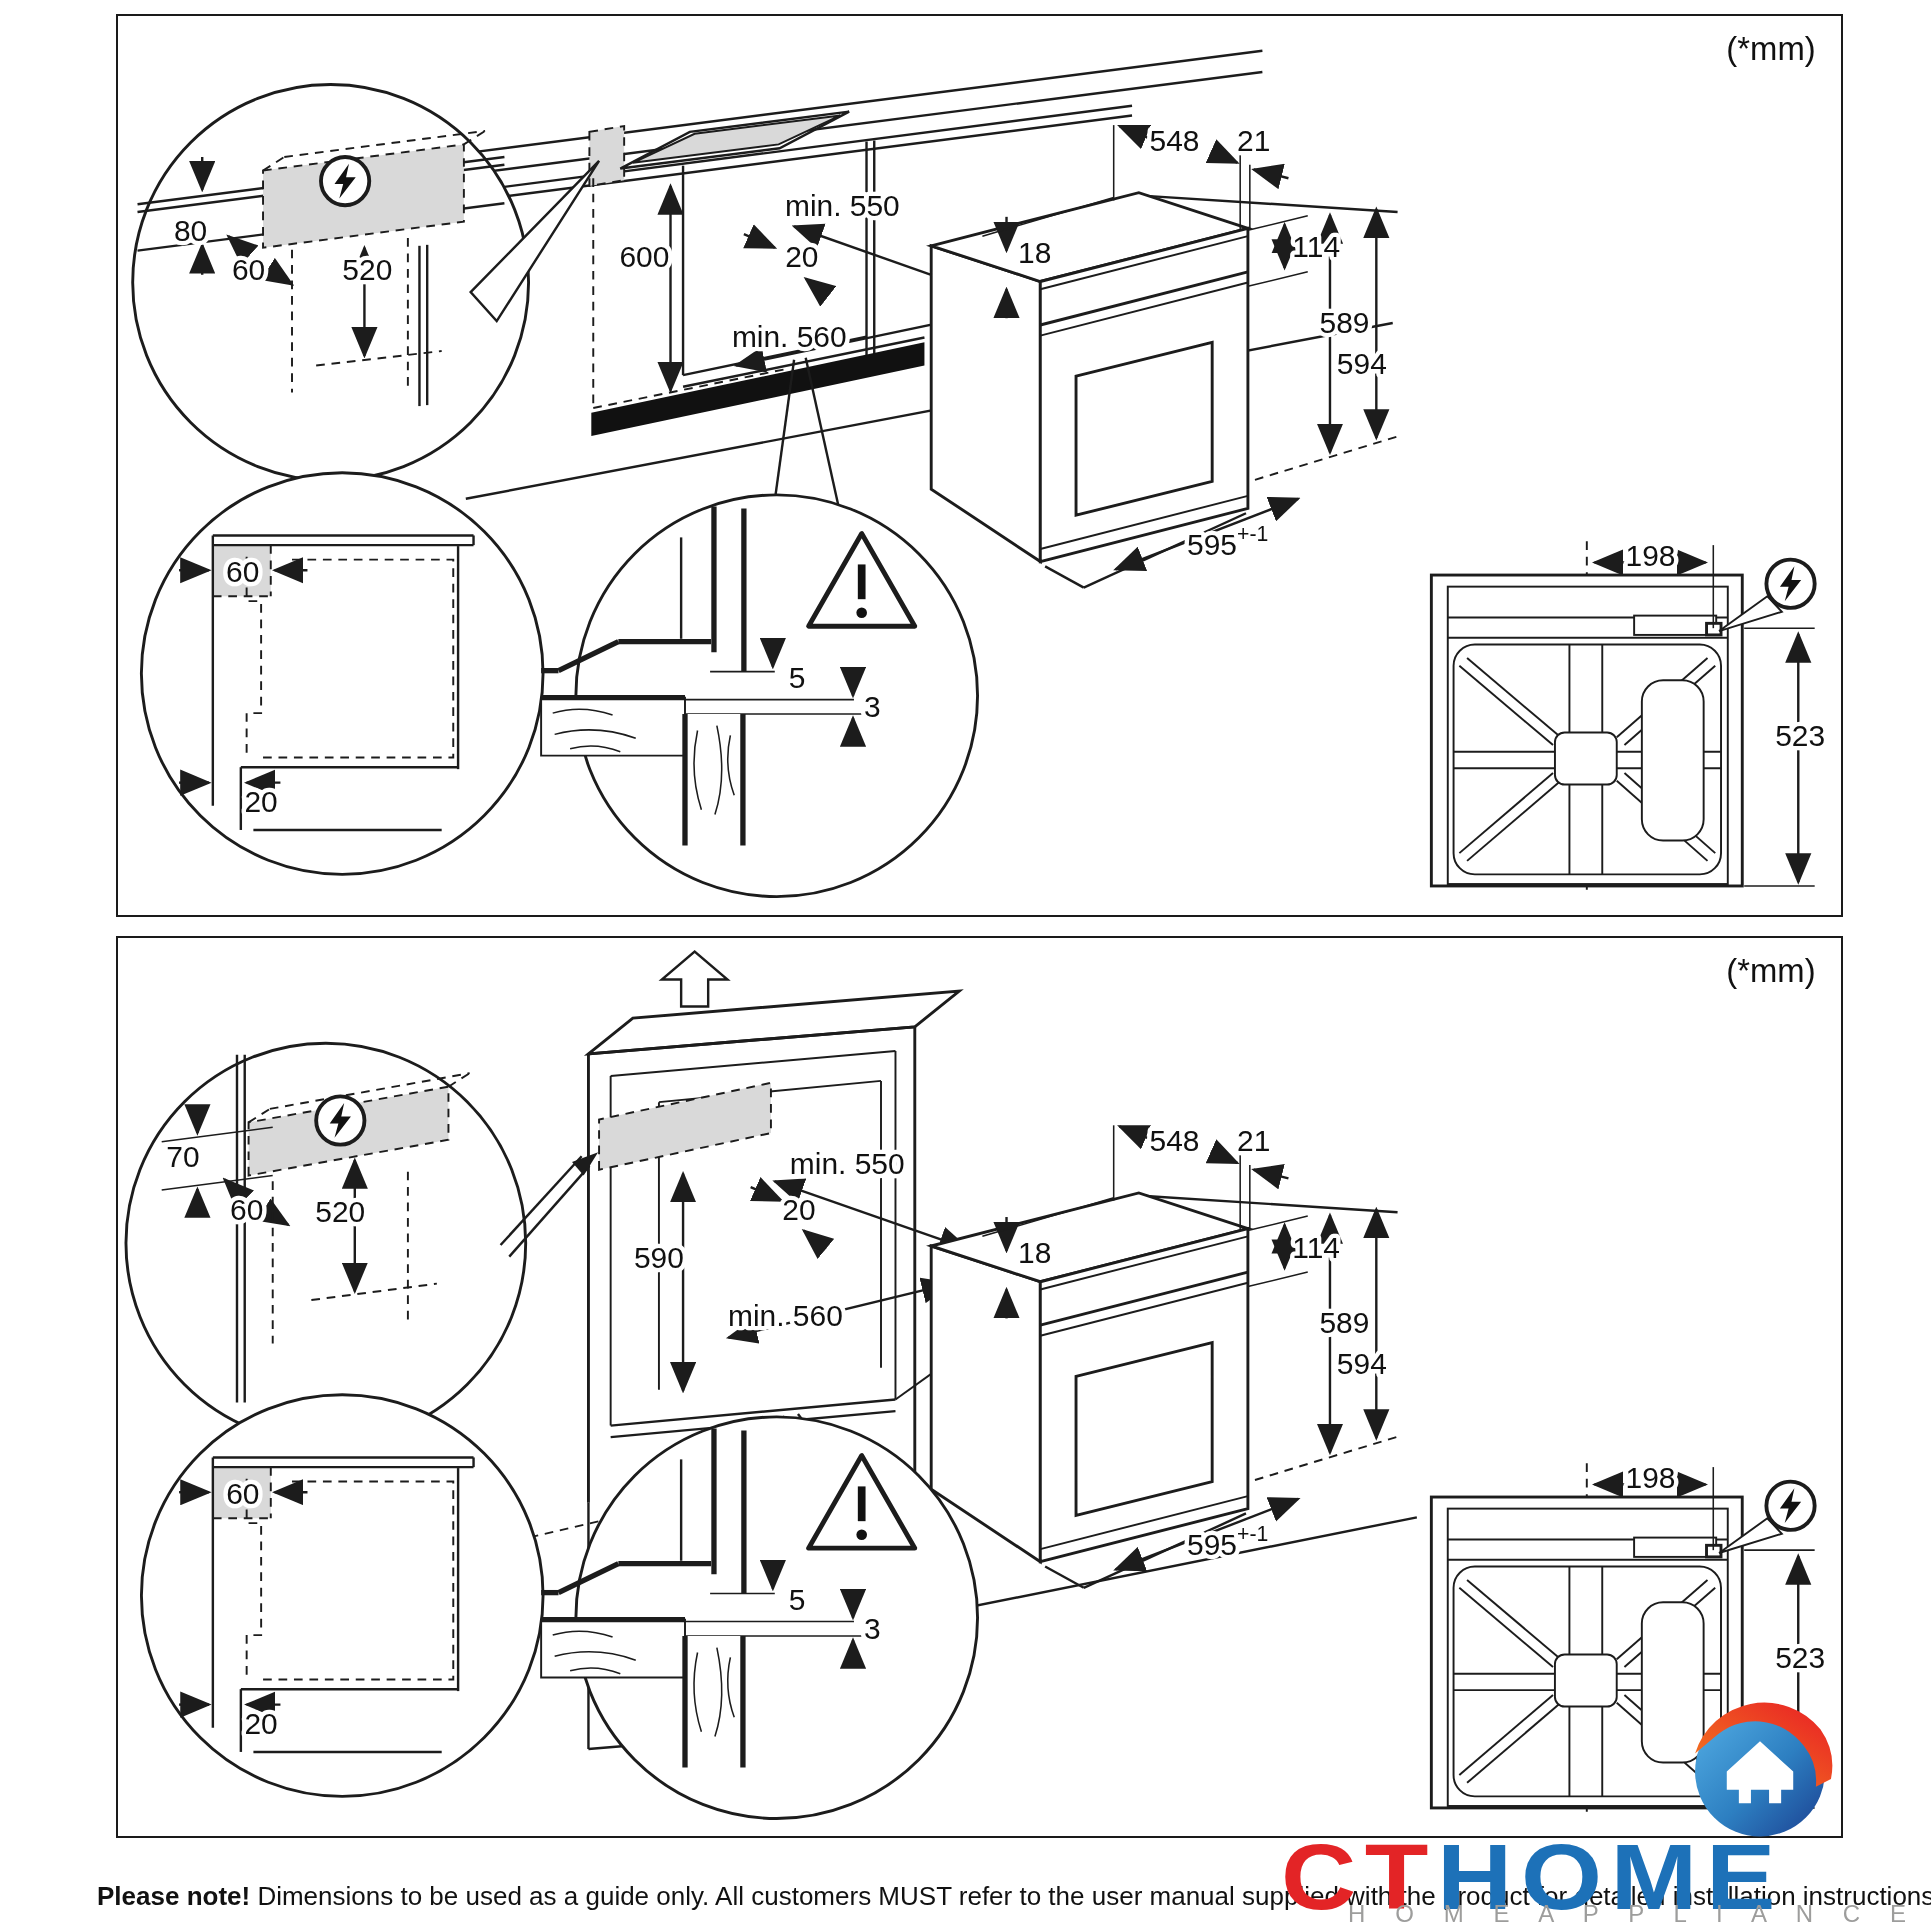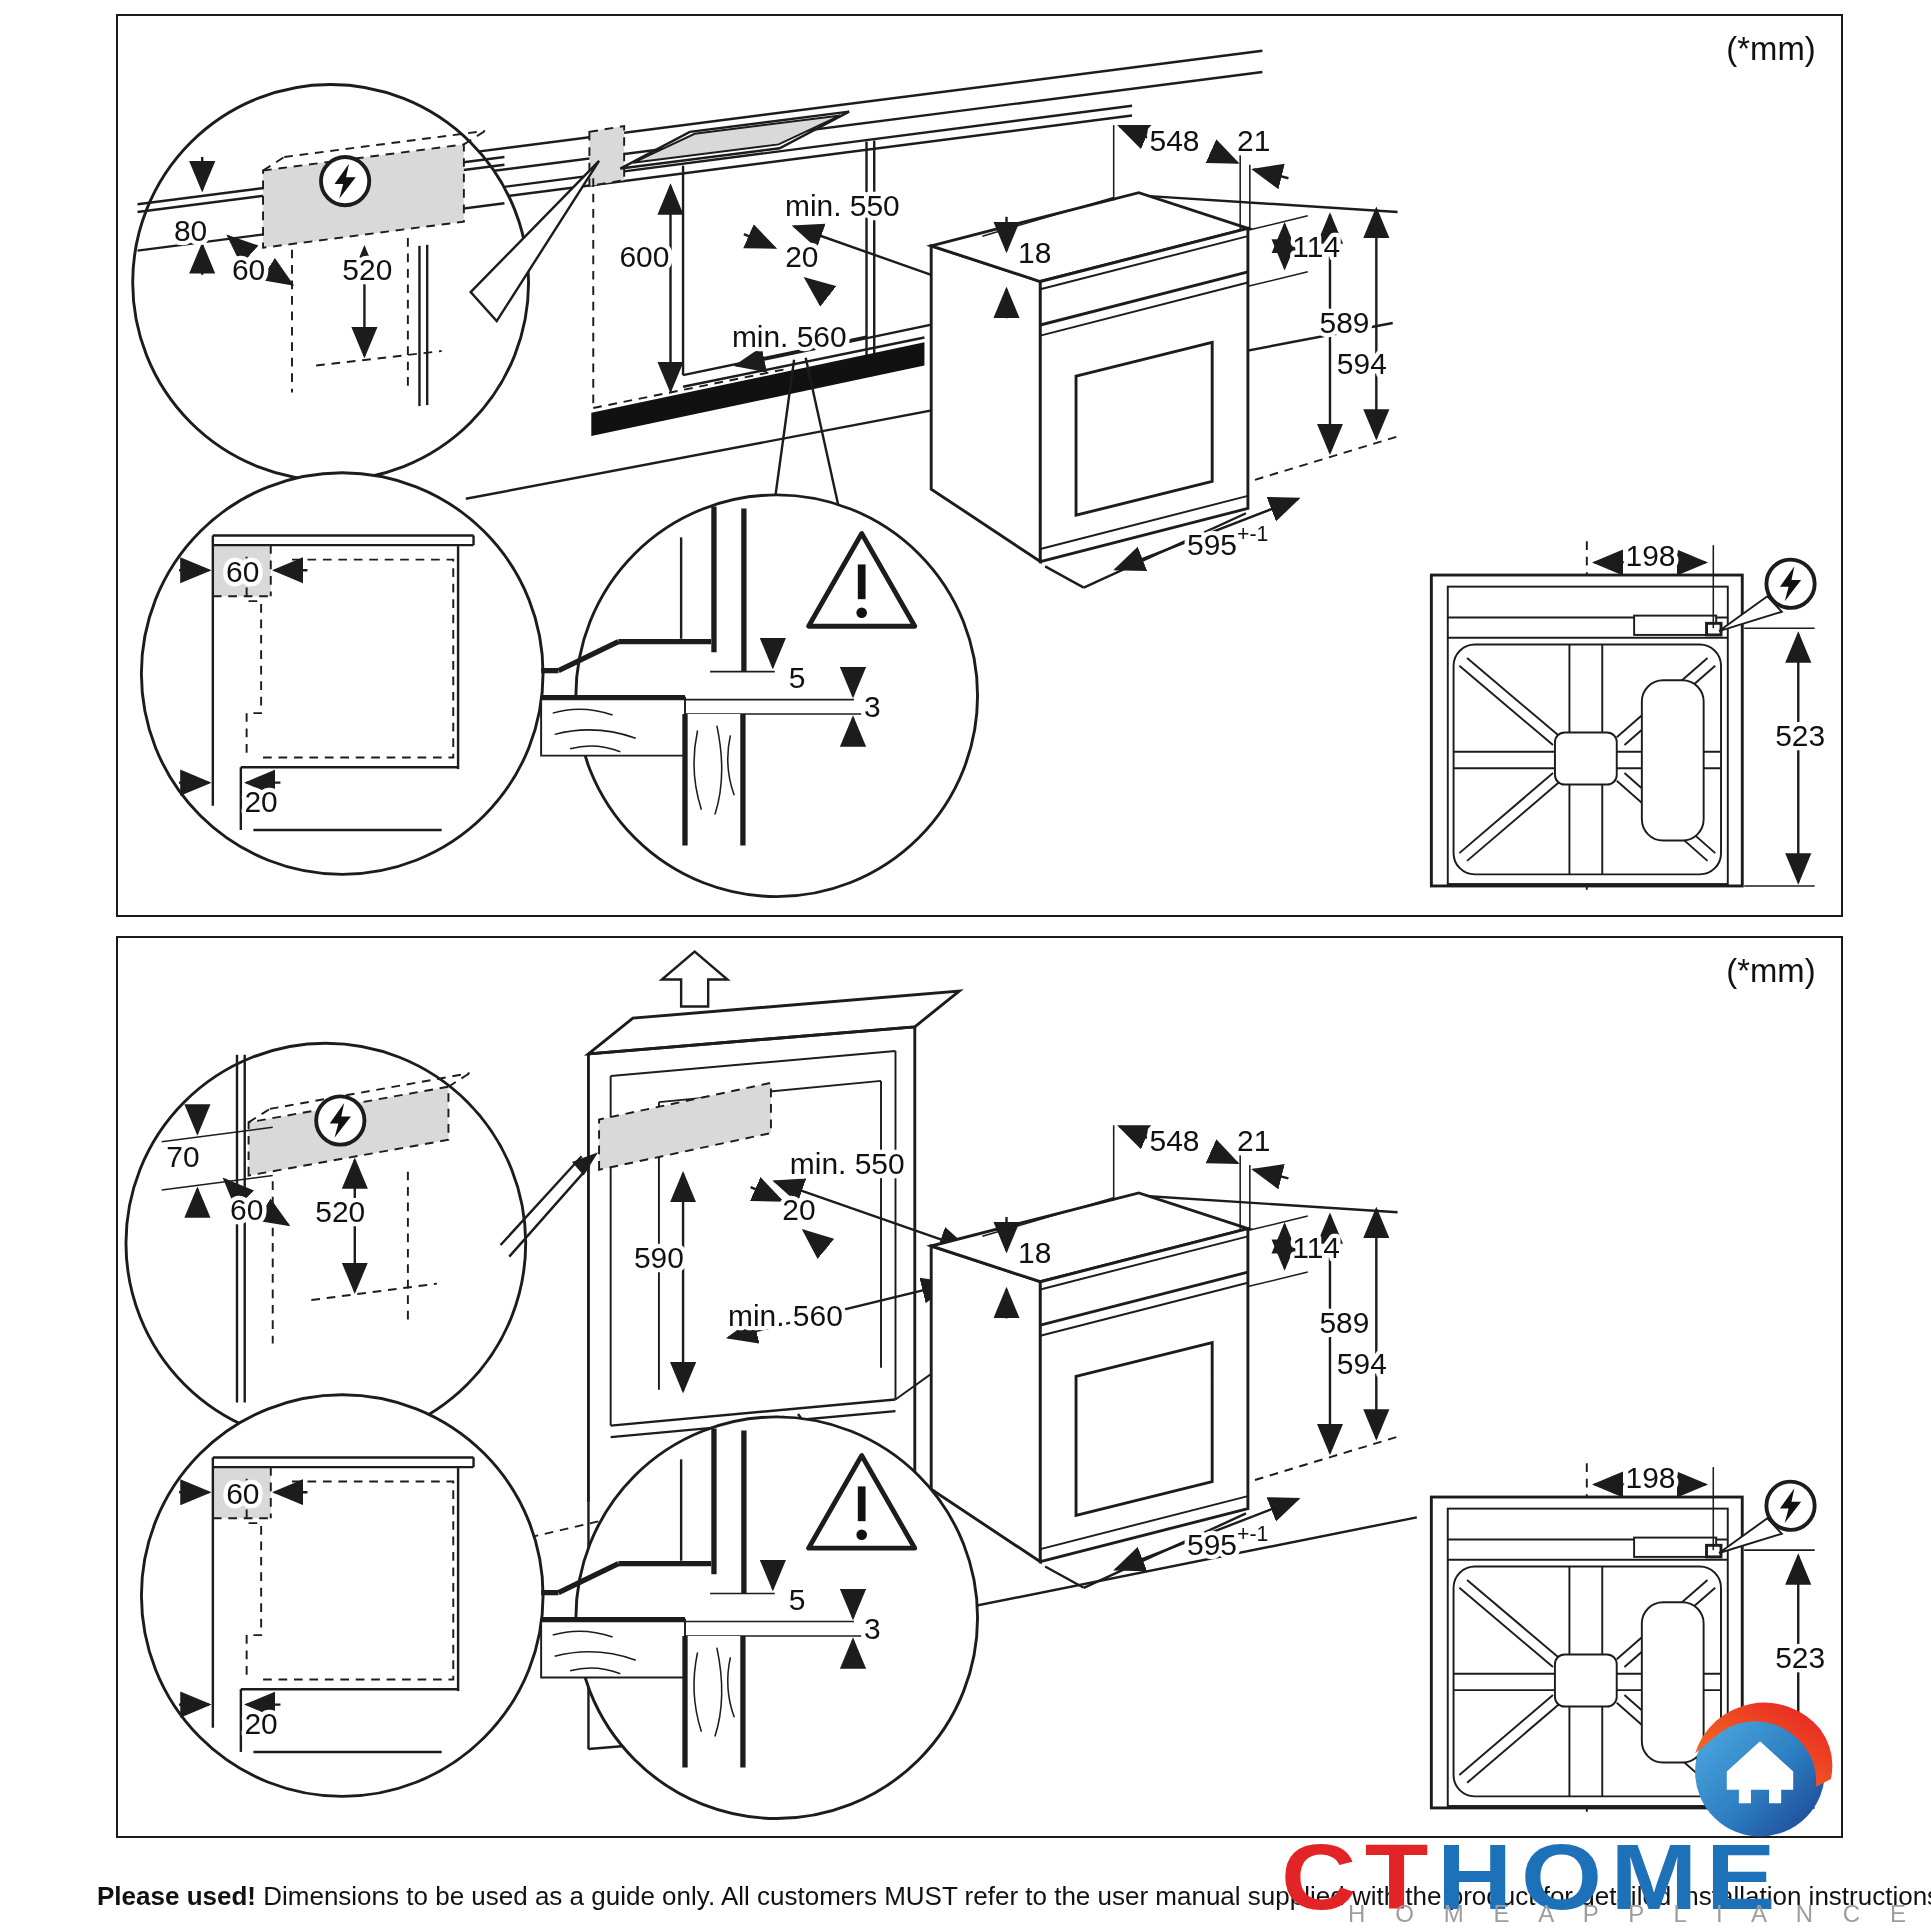--- a/index.html
+++ b/index.html
@@ -341,21 +341,21 @@
     <text class="dim" x="1587" y="570">198</text>
     <text class="dim" x="1742" y="756">523</text>
     <text class="dim" x="129" y="586">60</text>
     <text class="dim" x="148" y="824">20</text>
     <text class="dim" x="703" y="696">5</text>
     <text class="dim" x="781" y="726">3</text>
   </g>
 </svg>
 </div>
 
-<div class="note"><b>Please used!</b><span> Dimensions to be used as a guide only. All customers MUST refer to the user manual supplied with the product for detailed installation instructions.</span></div>
+<div class="note"><b>Please note!</b><span> Dimensions to be used as a guide only. All customers MUST refer to the user manual supplied with the product for detailed installation instructions.</span></div>
 
 <div class="logo-icon">
   <svg viewBox="0 0 100 100" width="156" height="151">
     <defs>
       <linearGradient id="lgB" x1="0" y1="0" x2="1" y2="1">
         <stop offset="0" stop-color="#55b0e6"></stop>
             <stop offset="0.55" stop-color="#2d7fc1"></stop>
             <stop offset="1" stop-color="#1b3f90"></stop>
       </linearGradient>
       <linearGradient id="lgR" x1="0" y1="1" x2="1" y2="0">

